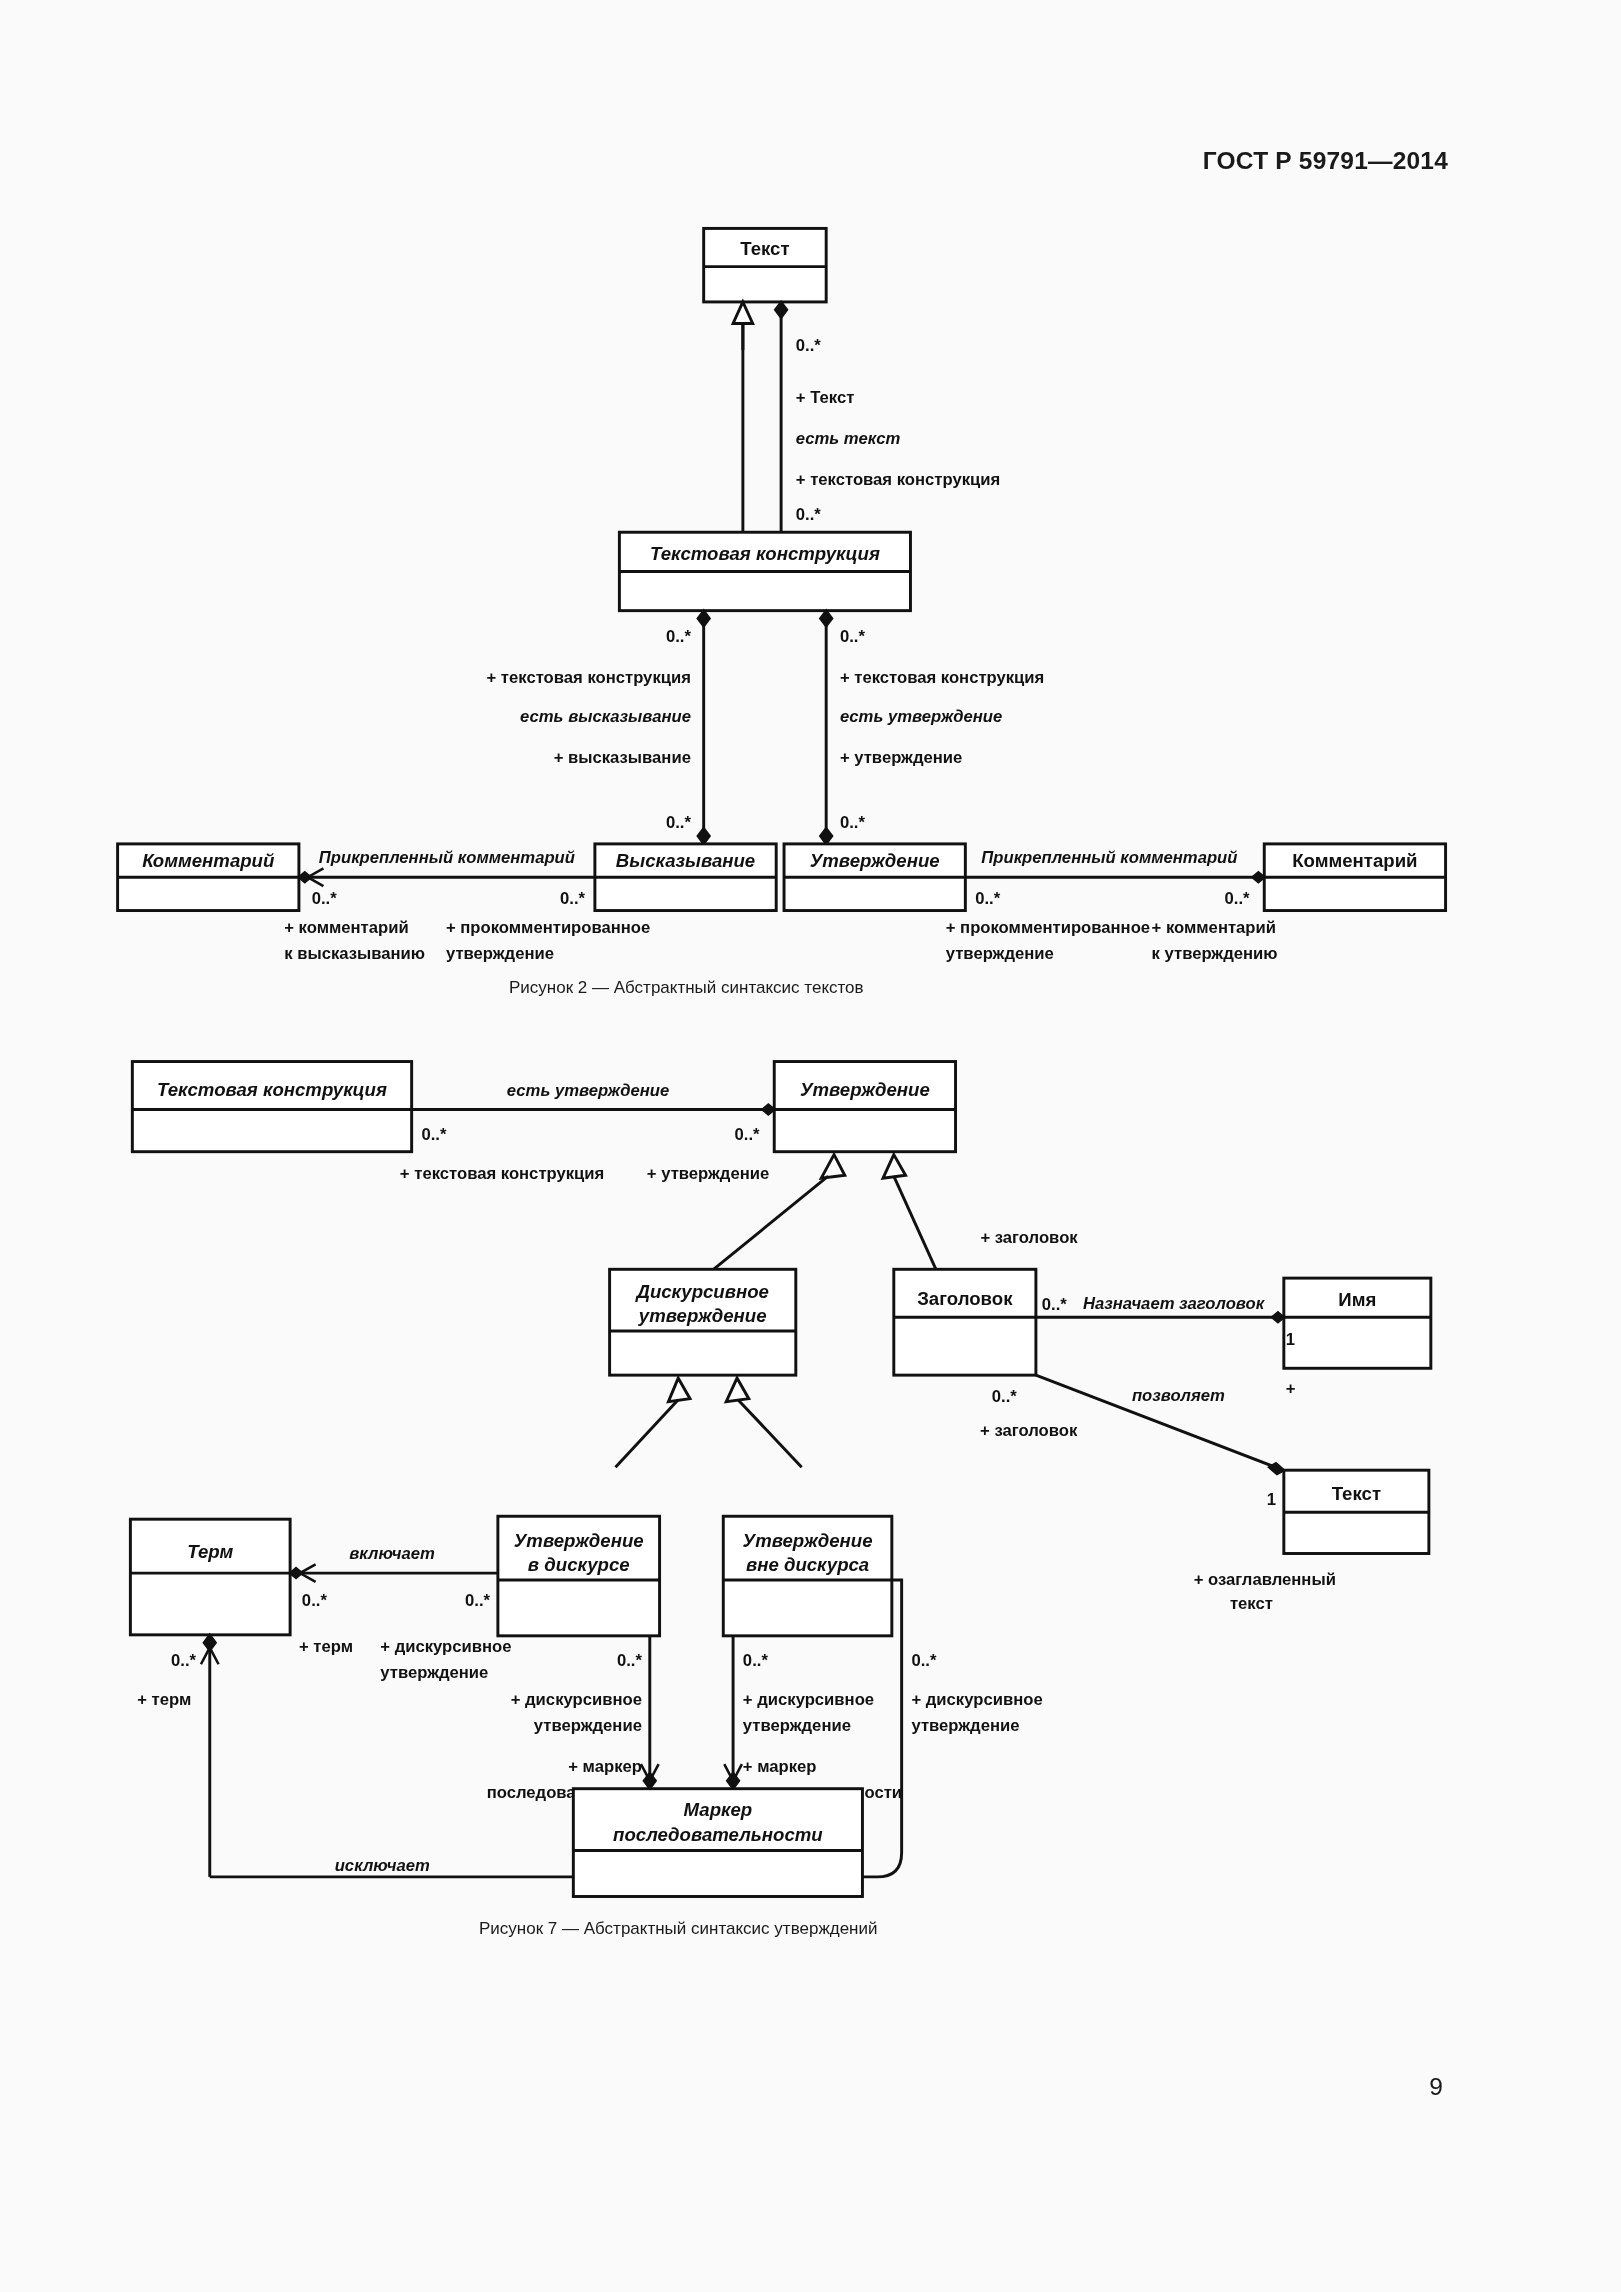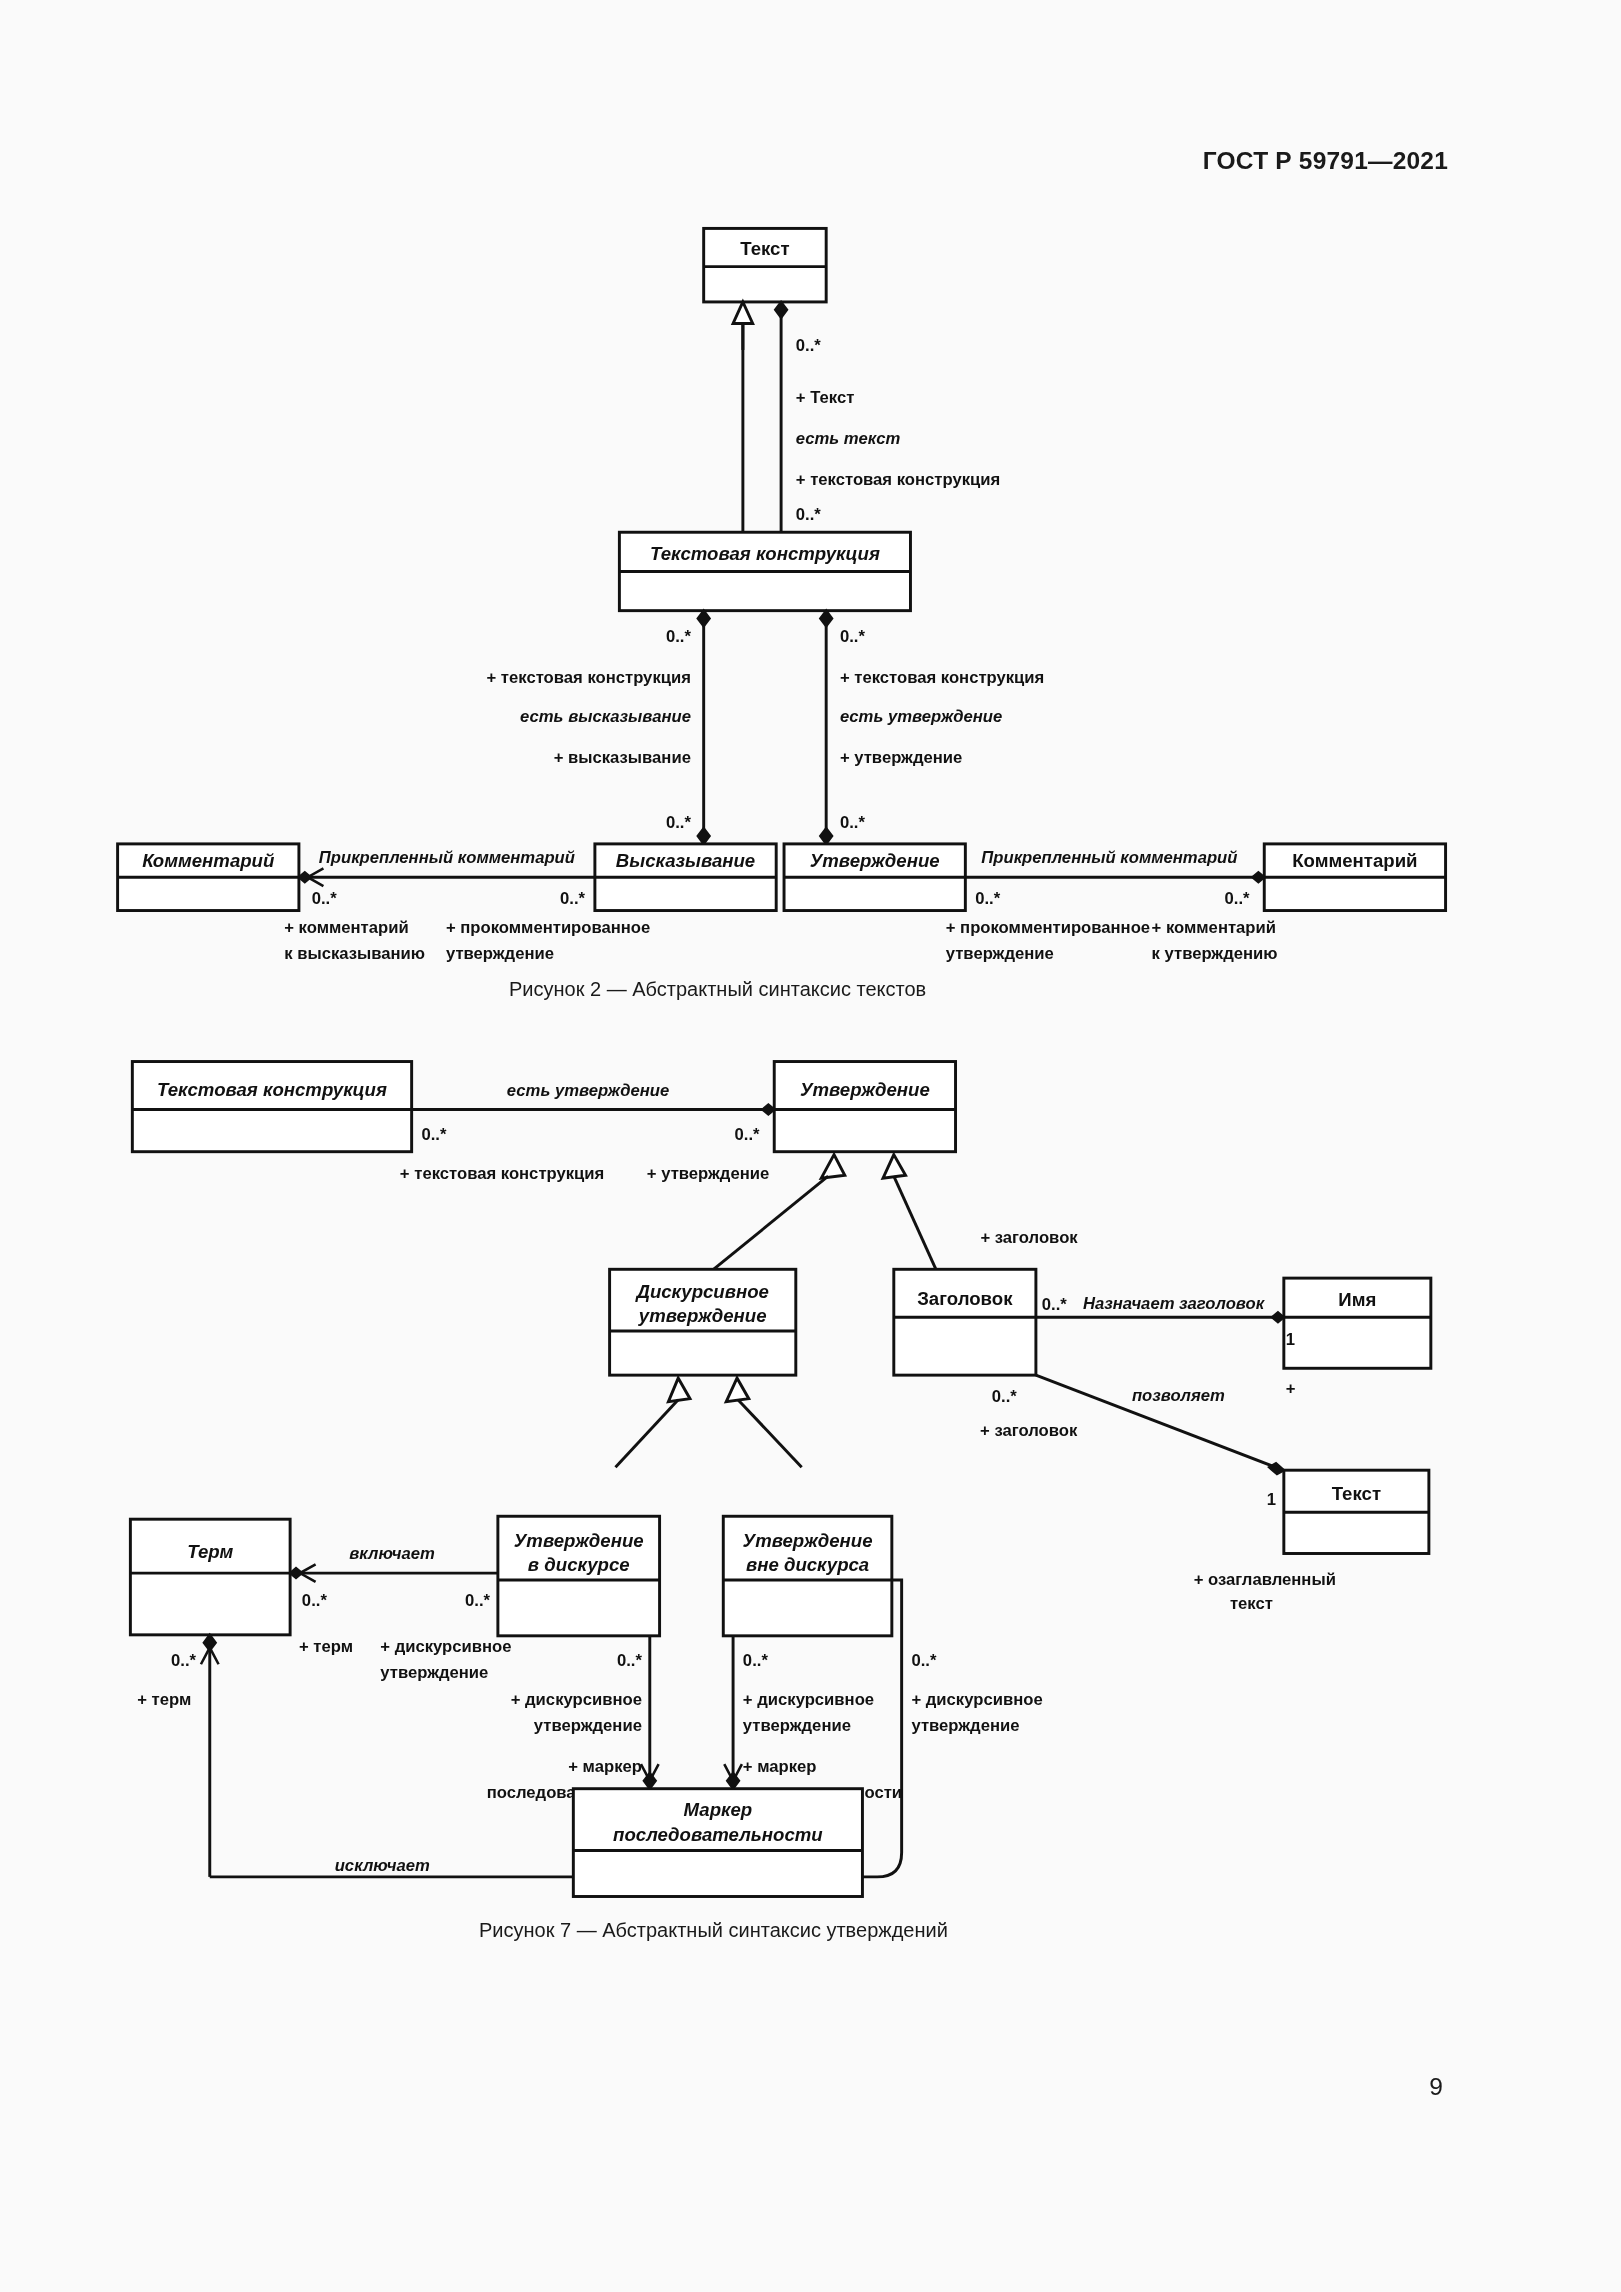--- a/index.html
+++ b/index.html
@@ -36,21 +36,21 @@
   .page-number {
     position: absolute;
     top: 2073px;
     right: 178px;
     font-size: 24.5px;
   }
 
   
   .fig-caption {
     position: absolute;
-    font-size: 20px;
+    font-size: 17px;
     white-space: nowrap;
   }
   #caption-fig2 { top: 978px; left: 509px; }
   #caption-fig3 { top: 1919px; left: 479px; }
 
   
   .diagram {
     position: absolute;
     left: 0;
     top: 0;
@@ -107,21 +107,21 @@
     fill: none;
   }
   .filled { fill: #111111; stroke: #111111; stroke-width: 2.5; }
   .hollow { fill: #ffffff; stroke: #111111; stroke-width: 3; }
 </style>
 </head>
 <body>
 
 <div class="page">
 
-  <div class="doc-header">ГОСТ Р 59791—2021</div>
+  <div class="doc-header">ГОСТ Р 59791—2014</div>
 
   <svg class="diagram" id="fig2" width="1621" height="990" viewBox="0 0 1654 1010">
 
     <g class="box">
       <rect x="718" y="233" width="125" height="75"></rect>
       <line x1="718" y1="272" x2="843" y2="272"></line>
       <text class="cls-name-plain" x="780.5" y="260">Текст</text>
     </g>
 
     <path class="edge" d="M 758 357 L 758 328"></path>

